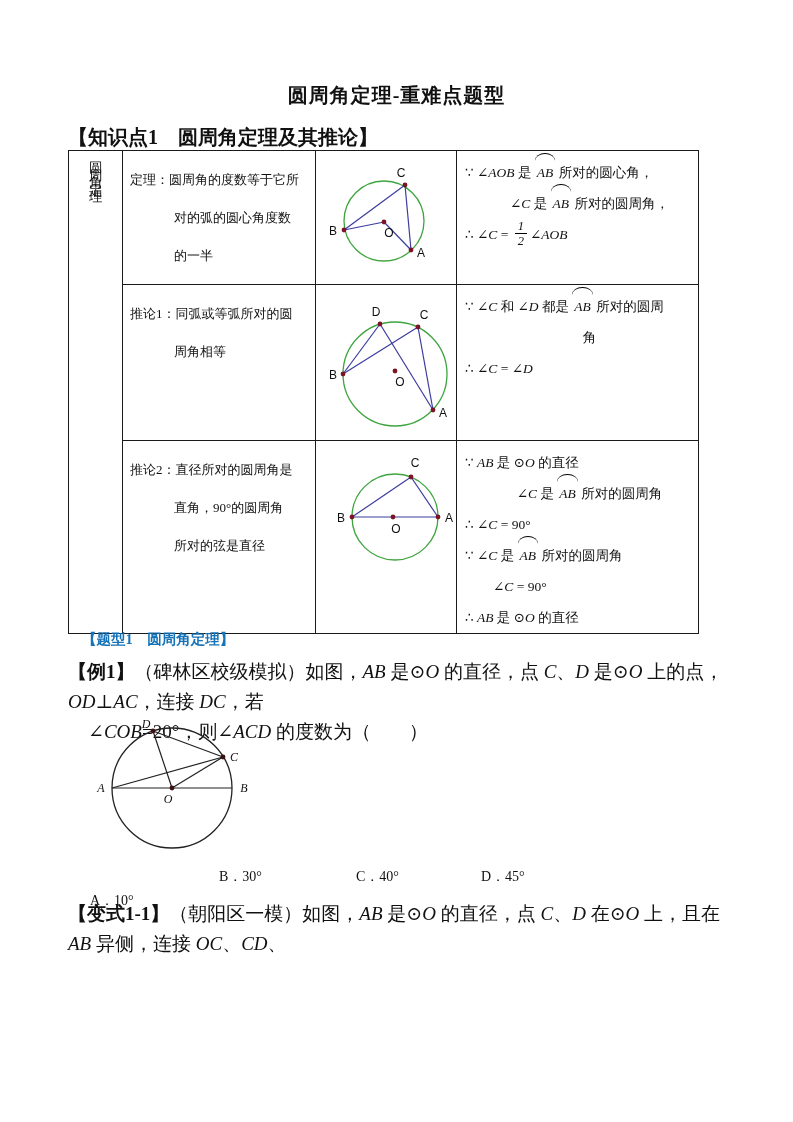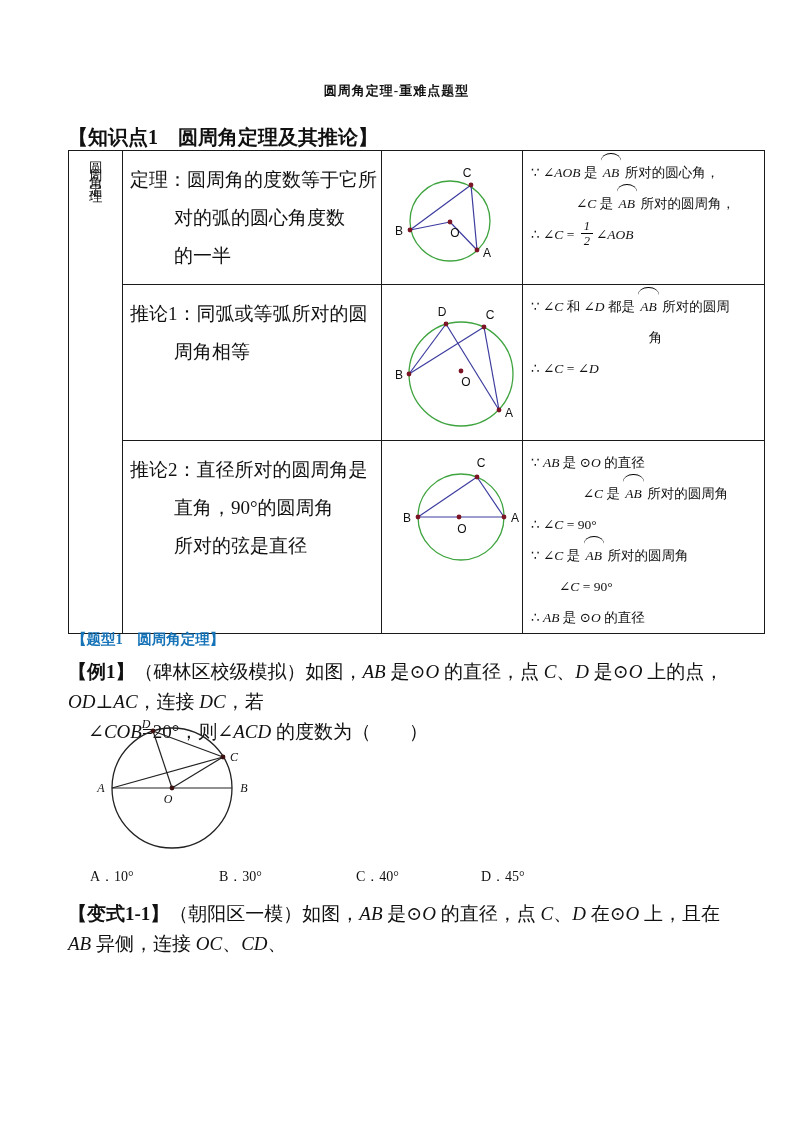--- a/index.html
+++ b/index.html
@@ -5,40 +5,40 @@
   * { margin:0; padding:0; box-sizing:border-box; }
   html,body { background:#fff; }
   .page {
     position:relative; width:793px; height:1122px; margin:0 auto;
     background:#fff; color:#111;
     font-family:"Liberation Serif","DejaVu Serif",serif;
     font-size:14px; overflow:hidden;
   }
   .title {
     position:absolute; top:82px; left:0; width:100%;
-    text-align:center; font-size:13px; font-weight:bold; letter-spacing:1px;
+    text-align:center; font-size:20px; font-weight:bold; letter-spacing:1px;
   }
   .kp-heading {
     position:absolute; top:124px; left:68px;
     font-size:20px; font-weight:bold;
   }
   table.theorem {
     position:absolute; top:150px; left:68px;
     border-collapse:collapse; table-layout:fixed;
   }
   table.theorem td { border:1.4px solid #1a1a1a; vertical-align:top; }
   td.c1 { width:54px; text-align:center; vertical-align:middle; }
   td.c2 { width:193px; }
   td.c3 { width:140px; text-align:center; }
   td.c4 { width:242px; }
   .vlabel {
     writing-mode:vertical-rl; text-orientation:upright;
     letter-spacing:7px; font-size:13.5px; margin:0 auto; line-height:1;
   }
-  .stmt { padding:10px 4px 0 7px; font-size:19px; }
+  .stmt { padding:10px 4px 0 7px; font-size:13px; }
   .stmt .fline { line-height:38px; white-space:nowrap; }
   .stmt .ind1 { margin-left:44px; }
   .proof { padding:6px 4px 0 8px; font-size:13.5px; }
   .proof .fline { line-height:31px; white-space:nowrap; }
   .proof .ind1 { margin-left:20px;text-align:center; }
   .proof .ind2 { margin-left:28px; }
   .diagcell1 { padding-top:6px; }
   .diagcell2 { padding-top:2px; }
   .diagcell3 { padding-top:8px; }
   .mi { font-style:italic; }
@@ -49,32 +49,32 @@
     border-top:1.4px solid #000; border-radius:100% 100% 0 0 / 200% 200% 0 0;
   }
   .frac {
     display:inline-flex; flex-direction:column; align-items:center;
     vertical-align:middle; font-size:12.5px; font-style:italic;
     margin:0 3px; line-height:1.15; position:relative; top:-2px;
   }
   .frac .fn { border-bottom:1.2px solid #000; padding:0 3px; }
   .frac .fd { padding:0 3px; }
   .topic-heading {
-    position:absolute; top:630px; left:72px;
+    position:absolute; top:630px; left:82px;
     font-size:14.5px; font-weight:bold; color:#1673B8;
   }
   .para { position:absolute; left:68px; width:672px; font-size:19px; }
   .para .fline { line-height:30px; }
   .para .ind1 { margin-left:20px; }
   .p-ex1 { top:657px; }
   .p-var11 { top:899px; }
   .ex-diagram { position:absolute; left:95px; top:718px; }
   .options { position:absolute; top:868px; left:0; width:100%; height:22px; }
   .options span { position:absolute; font-size:14px; }
-  .opt0 { left:90px; } .opt1 { left:219px; } .opt2 { left:356px; } .opt3 { left:481px; }
+  .opt0 { left:90px;margin-top:24px; } .opt1 { left:219px; } .opt2 { left:356px; } .opt3 { left:481px; }
 </style>
 </head>
 <body>
 
 <div class="page">
 
   <div class="title">圆周角定理-重难点题型</div>
 
   <div class="kp-heading">【知识点1　圆周角定理及其推论】</div>
 

